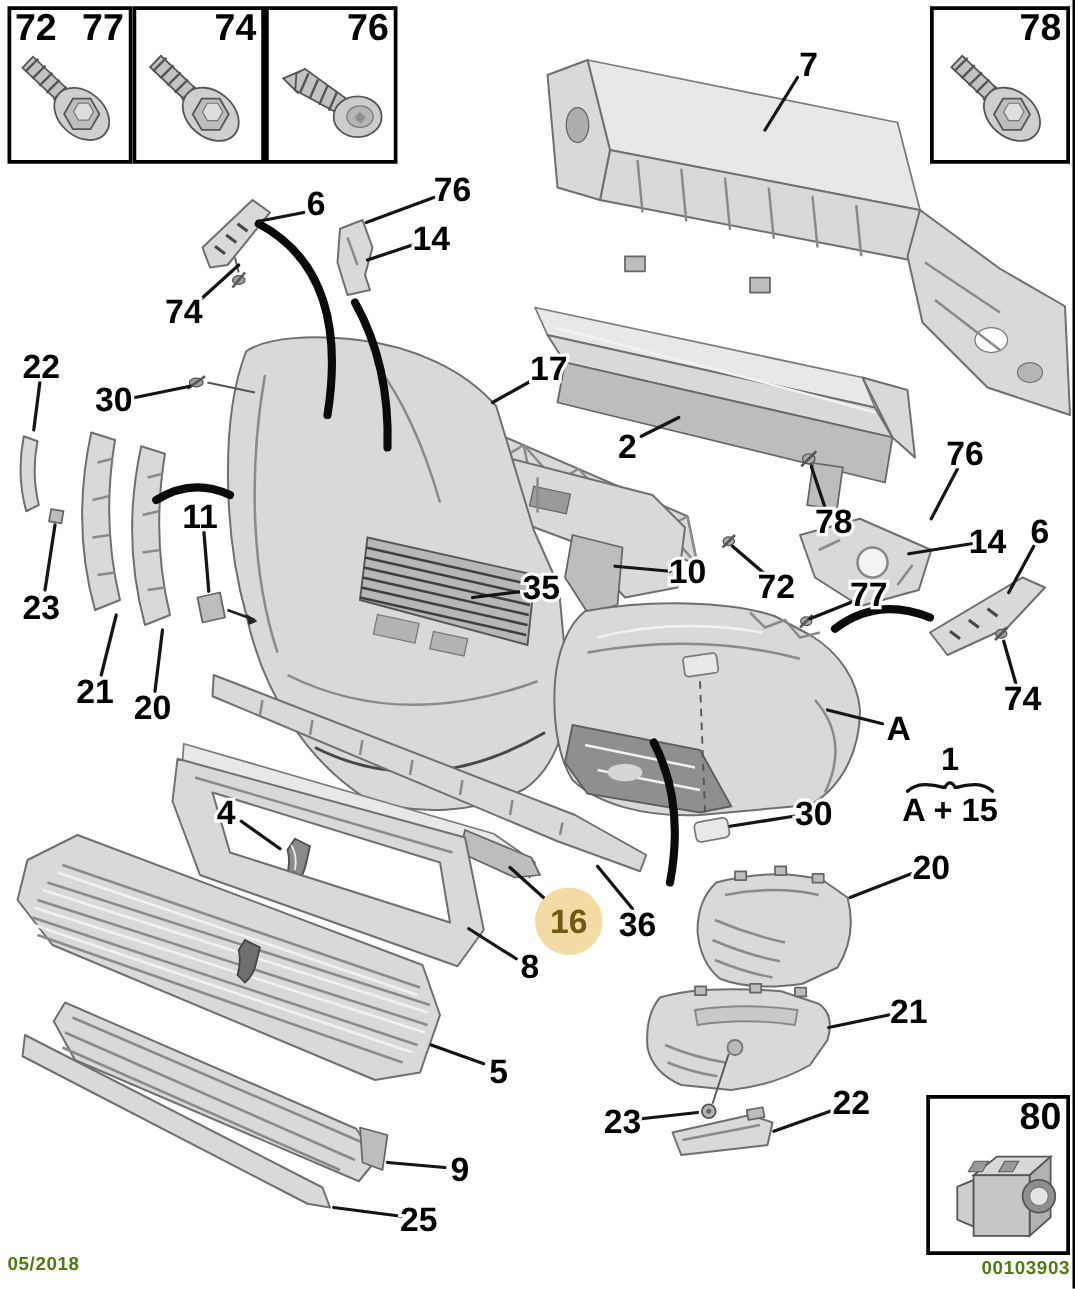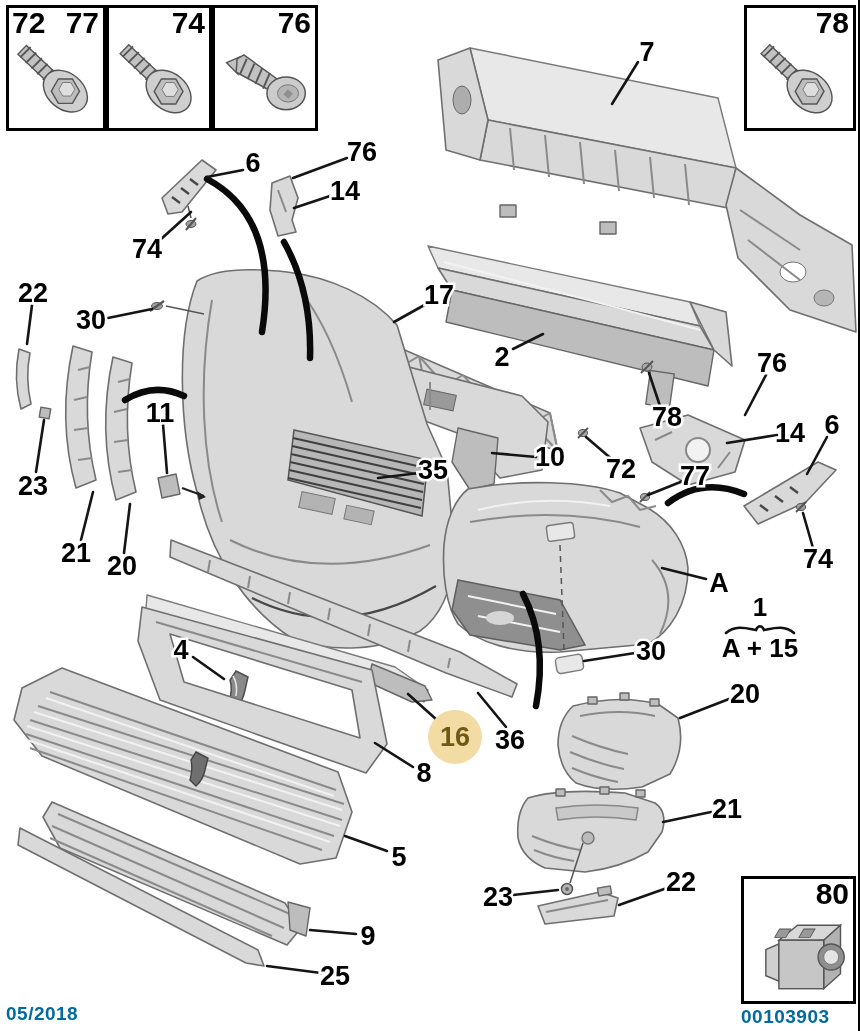--- a/index.html
+++ b/index.html
@@ -3,21 +3,21 @@
 <meta charset="utf-8">
 <style>
   html,body{margin:0;padding:0;background:#fff;}
   #canvas{position:relative;width:860px;height:1031px;background:#ffffff;overflow:hidden;
           font-family:"Liberation Sans",sans-serif;border-right:2px solid #000;box-sizing:border-box;}
   #diagram{position:absolute;left:0;top:0;}
   .legend-box{position:absolute;background:#ffffff;border:3px solid #000;box-sizing:border-box;}
   .legend-label{position:absolute;top:-2px;font-weight:bold;font-size:30px;color:#000;line-height:1.1;}
   .lab-tl{left:3px;} .lab-tr{right:4px;}
   .legend-icon{position:absolute;left:0;top:22px;width:100%;height:calc(100% - 24px);}
-  .footer-text{position:absolute;font-weight:bold;font-size:19px;color:#0369a1;letter-spacing:0.5px;}
+  .footer-text{position:absolute;font-weight:bold;font-size:15px;color:#4d7c0f;letter-spacing:0.5px;}
   #formula{position:absolute;left:710px;top:594px;width:100px;text-align:center;
            font-weight:bold;font-size:26px;color:#000;line-height:1.05;}
   #formula svg{display:block;margin:1px auto 0 auto;}
   .part{fill:#d9d9d9;stroke:#6f6f6f;stroke-width:1.6;stroke-linejoin:round;}
   .part-dark{fill:#bdbdbd;stroke:#666;stroke-width:1.4;stroke-linejoin:round;}
   .part-light{fill:#e8e8e8;stroke:#7a7a7a;stroke-width:1.4;stroke-linejoin:round;}
   .detail{stroke:#8a8a8a;stroke-width:2;fill:none;}
   .detail-dark{stroke:#474747;stroke-width:2.4;fill:none;}
   .detail-light{stroke:#f2f2f2;stroke-width:2;fill:none;}
   .thin{stroke:#555;stroke-width:1.5;fill:none;}
@@ -387,14 +387,14 @@
 
   <div id="formula">
     <div>1</div>
     <svg width="74" height="13" viewBox="0 0 74 13">
       <path d="M3,11 C13,2 26,7 33,8 C35,3 39,3 41,8 C48,7 61,2 71,11" fill="none" stroke="#111" stroke-width="2.6" stroke-linecap="round"></path>
     </svg>
     <div>A + 15</div>
   </div>
 
   <div class="footer-text" style="left:6px;top:1003px;">05/2018</div>
-  <div class="footer-text" style="left:741px;top:1006px;width:115px;text-align:left;">00103903</div>
+  <div class="footer-text" style="left:741px;top:1006px;width:115px;text-align:right;">00103903</div>
 </div>
 
 </body></html>

